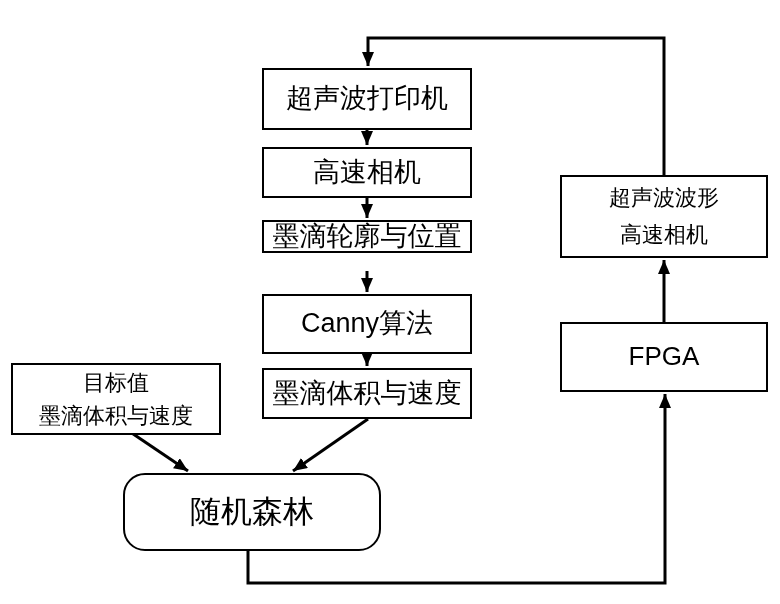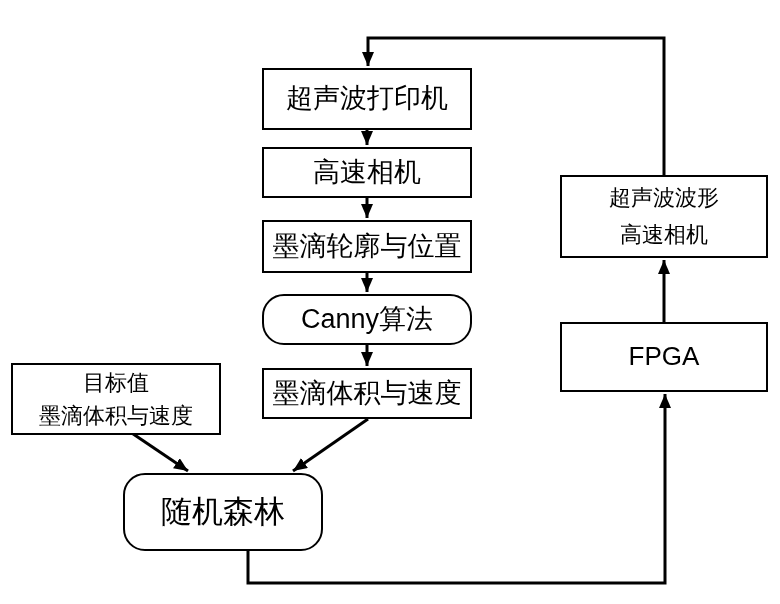--- a/index.html
+++ b/index.html
@@ -32,25 +32,25 @@
     flex-direction: column;
     align-items: center;
     justify-content: center;
     text-align: center;
     font-size: 27px;
     line-height: 1.15;
   }
   .node .line { display: block; }
   #n-printer   { left: 262px; top: 68px;  width: 210px; height: 62px; }
   #n-camera    { left: 262px; top: 147px; width: 210px; height: 51px; }
-  #n-contour   { left: 262px; top: 220px; width: 210px; height: 53px; }
-  #n-canny     { left: 262px; top: 294px; width: 210px; height: 51px; border-radius: 22px; }
+  #n-contour   { left: 262px; top: 220px; width: 210px; height: 33px; }
+  #n-canny     { left: 262px; top: 294px; width: 210px; height: 60px; }
   #n-volume    { left: 262px; top: 368px; width: 210px; height: 51px; }
   #n-target    { left: 11px;  top: 347px; width: 210px; height: 72px; font-size: 22px; line-height: 1.5; margin-top: 16px; }
-  #n-forest    { left: 123px; top: 473px; width: 200px; height: 78px; border-radius: 22px; font-size: 31px; }
+  #n-forest    { left: 123px; top: 473px; width: 258px; height: 78px; border-radius: 22px; font-size: 31px; }
   #n-waveform  { left: 560px; top: 175px; width: 208px; height: 83px; font-size: 22px; line-height: 1.65; }
   #n-fpga      { left: 560px; top: 322px; width: 208px; height: 70px; font-size: 26px; text-align: center; }
 </style>
 </head>
 <body>
 
 <div class="canvas">
 
   <svg class="connector-layer" viewBox="0 0 780 604" xmlns="http://www.w3.org/2000/svg">
     <defs>

